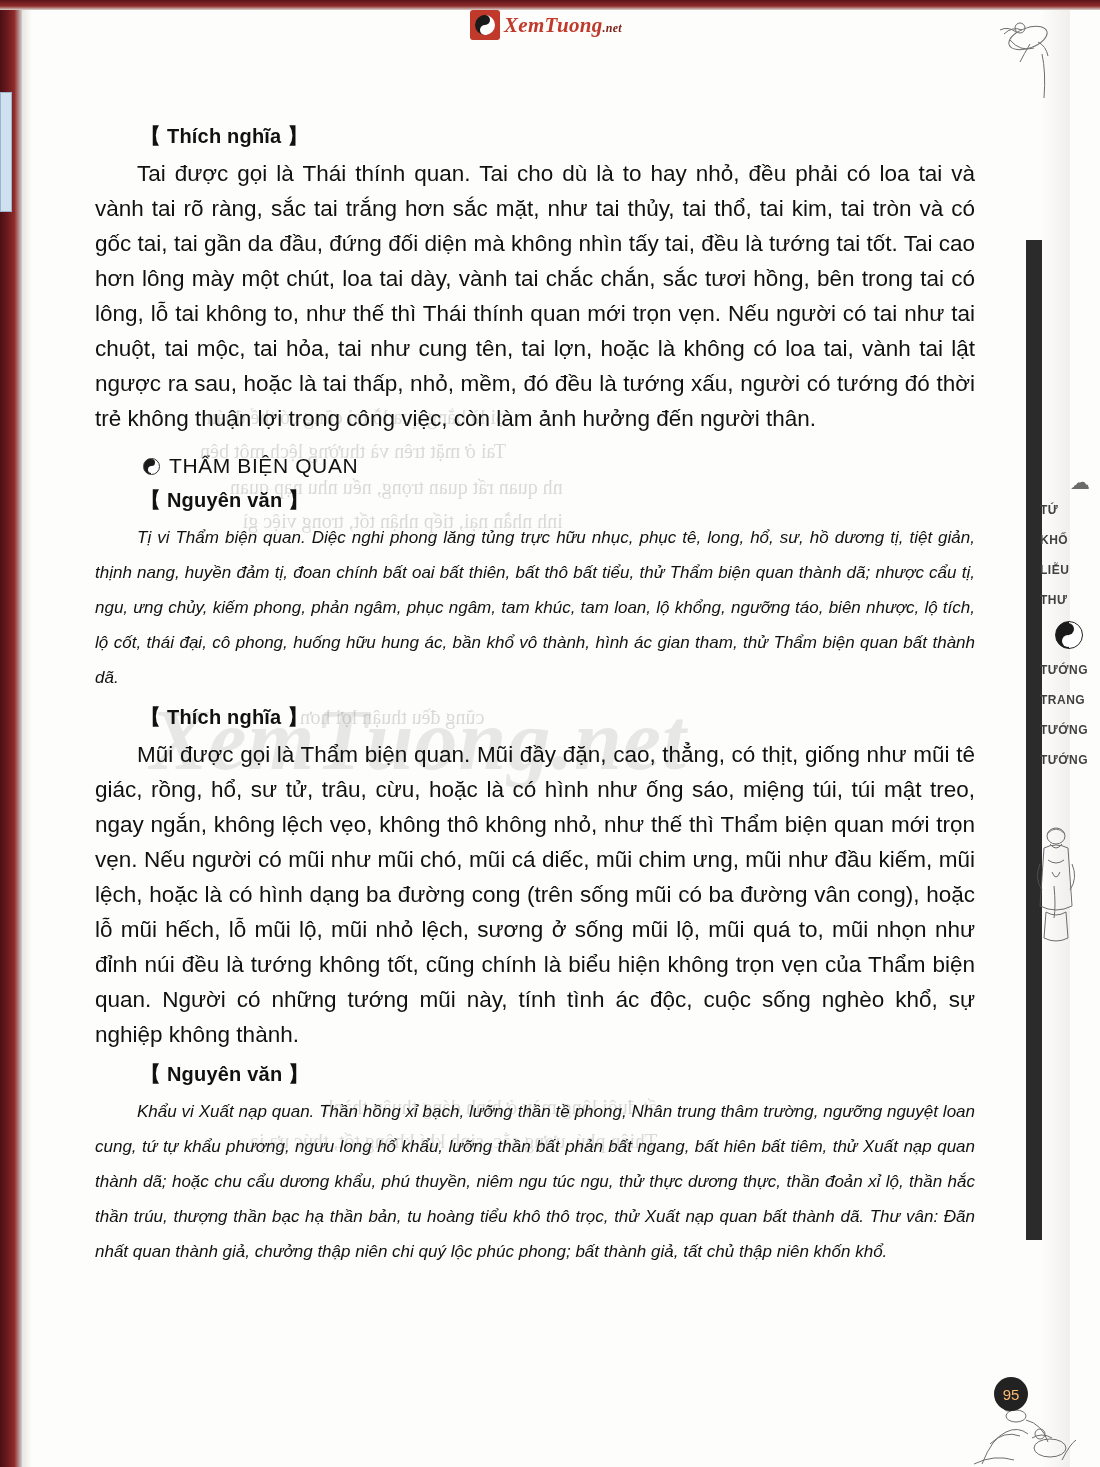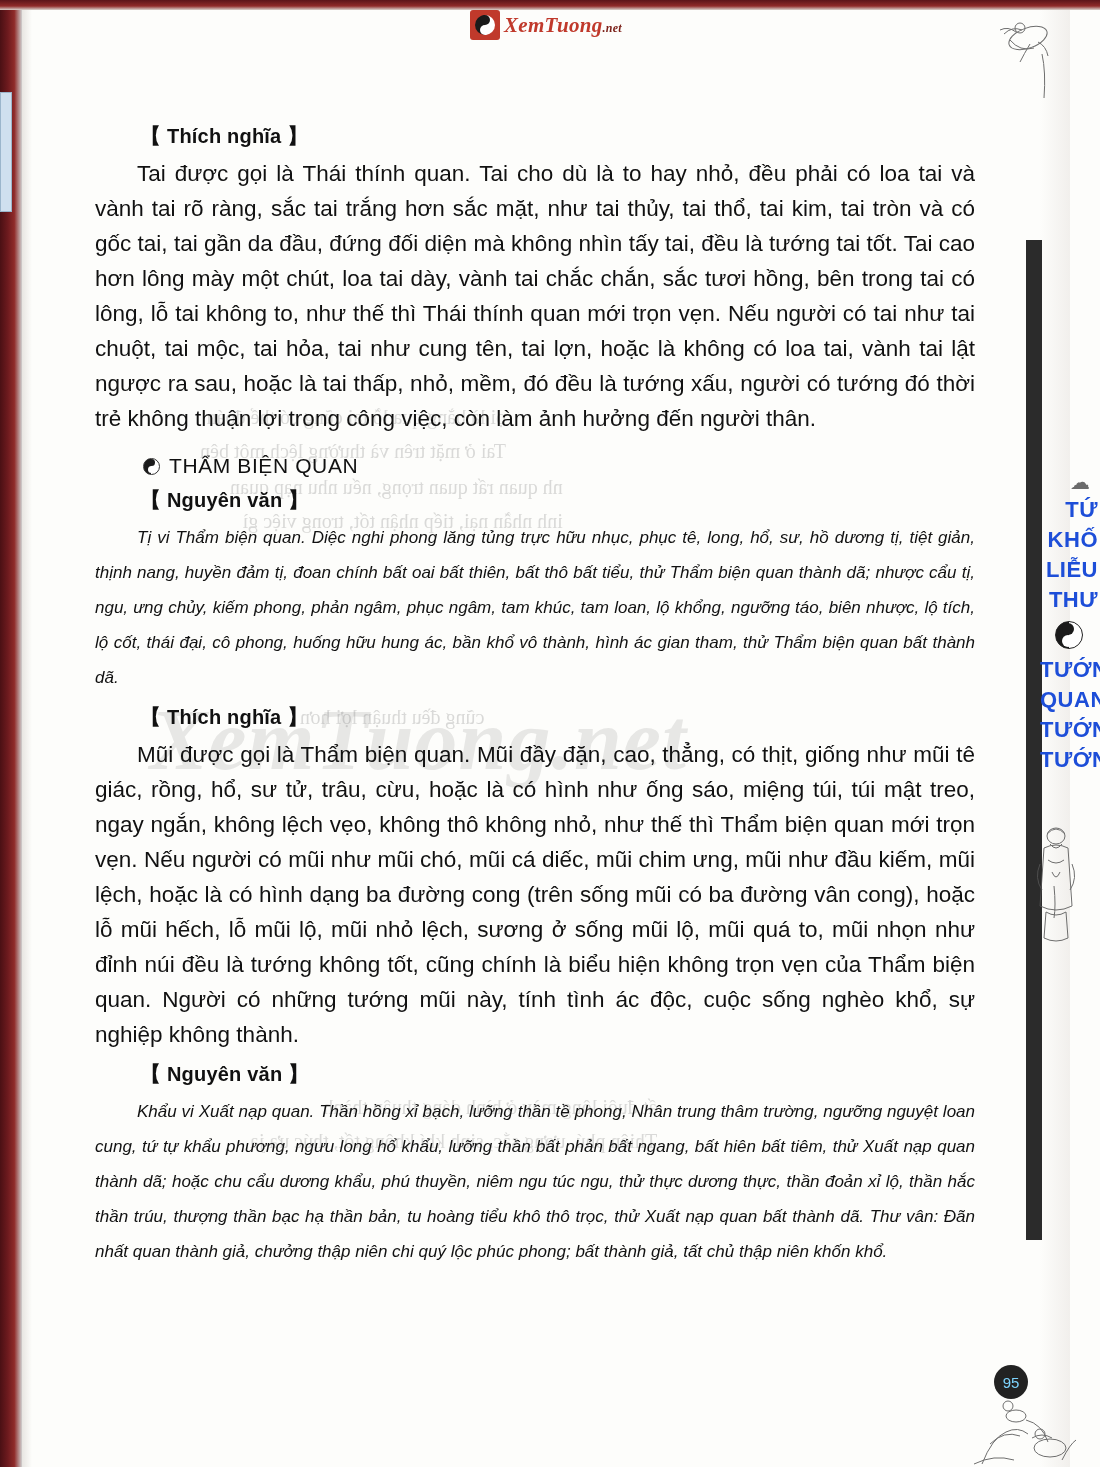--- a/index.html
+++ b/index.html
@@ -186,26 +186,26 @@
     font-style: italic;
     font-size: 17px;
     line-height: 35px;
   }
 
   
   .side-label {
     position: absolute;
     right: 2px; top: 495px;
     width: 58px;
-    text-align: right;
+    text-align: left;
     font-family: "Liberation Sans", sans-serif;
     font-weight: bold;
-    font-size: 22px;
+    font-size: 12px;
     line-height: 30px;
-    color: #1d4ed8;
+    color: #404040;
     z-index: 9;
     letter-spacing: .5px;
   }
   .side-label .yy-mid {
     width: 26px; height: 26px;
     margin: 6px auto;
     border-radius: 50%;
     background: linear-gradient(90deg, #1a1a1a 50%, #fff 50%);
     border: 1px solid #222;
     position: relative;
@@ -244,25 +244,25 @@
     position: absolute;
     right: 20px; bottom: 0px;
     width: 110px; height: 95px;
     z-index: 9;
     opacity: .85;
   }
 
   
   .page-num {
     position: absolute;
-    right: 72px; bottom: 68px;
+    right: 72px; bottom: 56px;
     width: 34px; height: 34px;
     border-radius: 50%;
     background: #222;
-    color: #7dd3fc;
+    color: #fdba74;
     font-family: "Liberation Sans", sans-serif;
     font-size: 15px;
     display: flex;
     align-items: center;
     justify-content: center;
     z-index: 10;
   }
 
   
   .ghost {
@@ -358,21 +358,21 @@
   </div>
 
   <div class="cloud-orn">☁</div>
   <div class="side-label">
     <div>TỨ</div>
     <div>KHỐ</div>
     <div>LIỄU</div>
     <div>THƯ</div>
     <div class="yy-mid"></div>
     <div>TƯỚNG</div>
-    <div>QUAN</div>
+    <div>TRANG</div>
     <div>TƯỚNG</div>
     <div>TƯỚNG</div>
   </div>
 
   <svg class="fig-top" viewBox="0 0 80 90">
     <g fill="none" stroke="#555" stroke-width="1">
       <ellipse cx="38" cy="28" rx="20" ry="10" transform="rotate(-20 38 28)"></ellipse>
       <circle cx="30" cy="18" r="5"></circle>
       <path d="M20 30 q10 12 24 8"></path>
       <path d="M14 24 q8 -8 18 -4"></path>

